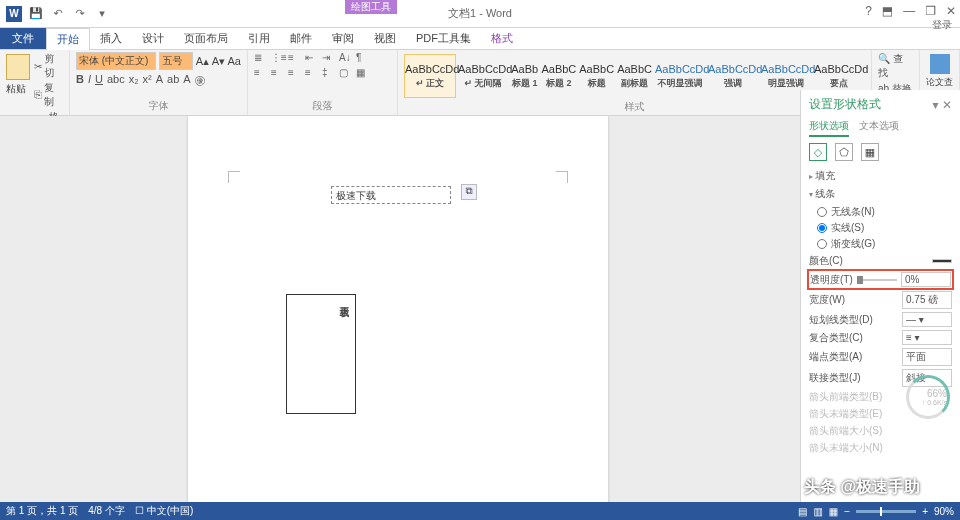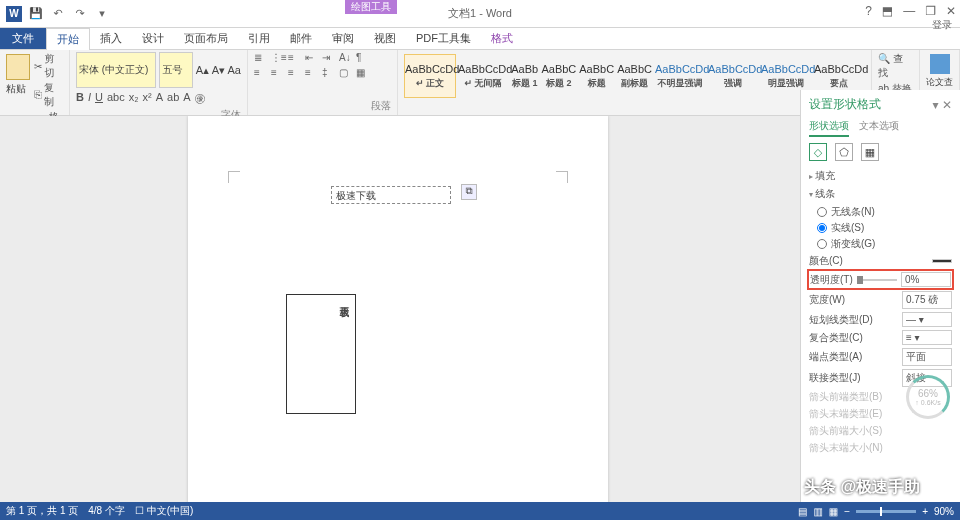--- a/index.html
+++ b/index.html
@@ -19,28 +19,28 @@
 
 .ribbon-tabs { height: 22px; display: flex; align-items: flex-start; padding-left: 0; border-bottom: 1px solid #d4d4d4; background:#fff; }
 .ribbon-tabs .file { background: #2b579a; color: #fff; padding: 3px 12px; font-size: 11px; }
 .ribbon-tabs .tab { padding: 3px 10px; font-size: 11px; color: #444; cursor: pointer; }
 .ribbon-tabs .tab.active { background: #fff; border: 1px solid #d4d4d4; border-bottom: 1px solid #fff; color: #2b579a; margin-bottom: -1px; }
 .ribbon-tabs .tab.ctx { color: #8e44ad; }
 
 
 .ribbon { height: 66px; background: #f3f3f3; border-bottom: 1px solid #d4d4d4; display: flex; position: relative; }
 .group { border-right: 1px solid #e0e0e0; padding: 2px 6px; display: flex; flex-direction: column; justify-content: space-between; }
-.group-label { font-size: 10px; color: #888; text-align: right; padding-top: 2px; }
+.group-label { font-size: 10px; color: #888; text-align: center; padding-top: 2px; }
 .clip { display: flex; }
 .paste-big { width: 32px; font-size: 10px; }
 .paste-big .icn { width: 24px; height: 26px; margin: 2px auto; background: #f8e5b0; border: 1px solid #c9a94a; position: relative; }
 .clip-side { display: flex; flex-direction: column; gap: 1px; font-size: 10px; color: #555; margin-left: 4px; }
 .clip-side span { display: flex; align-items: center; gap: 2px; }
 .font-row1 { display: flex; align-items: center; gap: 3px; }
-.font-sel { border: 1px solid #ccc; background: #fef9c3; font-size: 10px; padding: 10px 2px; }
+.font-sel { border: 1px solid #ccc; background: #fdba74; font-size: 10px; padding: 1px 2px; }
 .font-row2 { display: flex; gap: 4px; font-size: 11px; color: #555; margin-top: 3px; }
 .font-row2 span { cursor: pointer; }
 .para-icons { display: grid; grid-template-columns: repeat(8, 14px); gap: 3px; font-size: 10px; color: #666; }
 .styles-gallery { display: flex; gap: 1px; align-items: flex-start; padding-top: 2px; }
 .style-item { width: 52px; height: 44px; border: 1px solid transparent; text-align: center; font-size: 9px; display: flex; flex-direction: column; justify-content: center; cursor: pointer; }
 .style-item.sel { border: 1px solid #f0c869; background: #fdf3dc; }
 .style-item .prev { font-size: 11px; color: #333; }
 .style-item .prev.blue { color: #2e74b5; }
 .style-item .lbl { font-size: 9px; color: #555; margin-top: 2px; font-weight: bold; }
 .edit-group { font-size: 10px; color: #555; display: flex; flex-direction: column; gap: 2px; }
@@ -65,21 +65,21 @@
 .section-hdr::before { content: "▸ "; color: #888; font-size: 8px; }
 .section-hdr.open::before { content: "▾ "; }
 .radio-row { font-size: 10px; color: #555; margin: 2px 0 2px 8px; display: flex; align-items: center; gap: 4px; }
 .radio-row input { width: 10px; height: 10px; }
 .prop-row { display: flex; align-items: center; justify-content: space-between; font-size: 10px; color: #555; margin: 3px 0; }
 .prop-row .val { border: 1px solid #ccc; padding: 1px 3px; min-width: 50px; font-size: 10px; background: #fff; }
 .prop-row.hl { outline: 2px solid #e74c3c; padding: 1px; }
 .prop-row .slider { flex: 1; height: 2px; background: #ccc; margin: 0 4px; position: relative; }
 .prop-row .slider::before { content: ''; position: absolute; left: 0; top: -3px; width: 6px; height: 8px; background: #888; }
 .disabled { color: #bbb; }
-.gauge { width: 44px; height: 44px; border: 3px solid #ddd; border-top-color: #70c1b3; border-right-color: #70c1b3; border-radius: 50%; display: flex; flex-direction: column; align-items: center; justify-content: center; font-size: 10px; margin: 4px auto; }
+.gauge { width: 44px; height: 44px; border: 3px solid #ddd; border-top-color: #70c1b3; border-right-color: #70c1b3; border-radius: 50%; display: flex; flex-direction: column; align-items: flex-end; justify-content: center; font-size: 10px; margin: 4px auto; }
 
 
 .status { position: absolute; left: 0; right: 0; bottom: 0; height: 18px; background: #2b579a; color: #fff; font-size: 10px; display: flex; align-items: center; padding: 0 6px; justify-content: space-between; }
 .status .left { display: flex; gap: 10px; }
 .status .right { display: flex; gap: 6px; align-items: center; }
 .watermark { position: absolute; right: 40px; bottom: 22px; font-size: 16px; color: #fff; text-shadow: 0 0 3px #000; font-weight: bold; opacity: 0.9; }
 </style>
 </head>
 <body>
 

